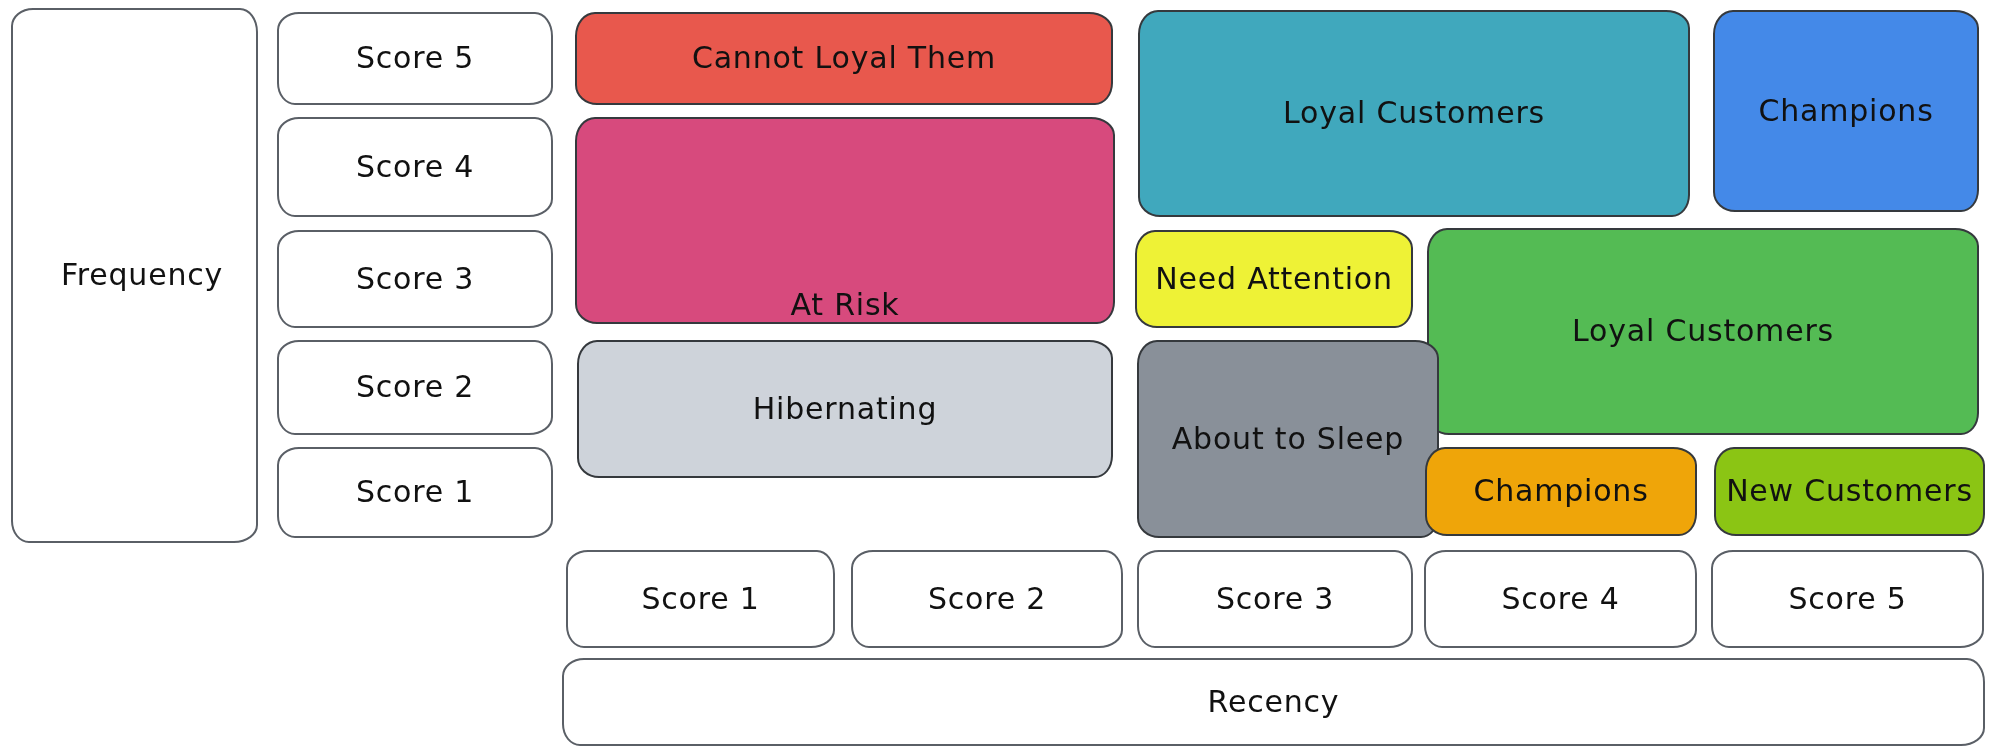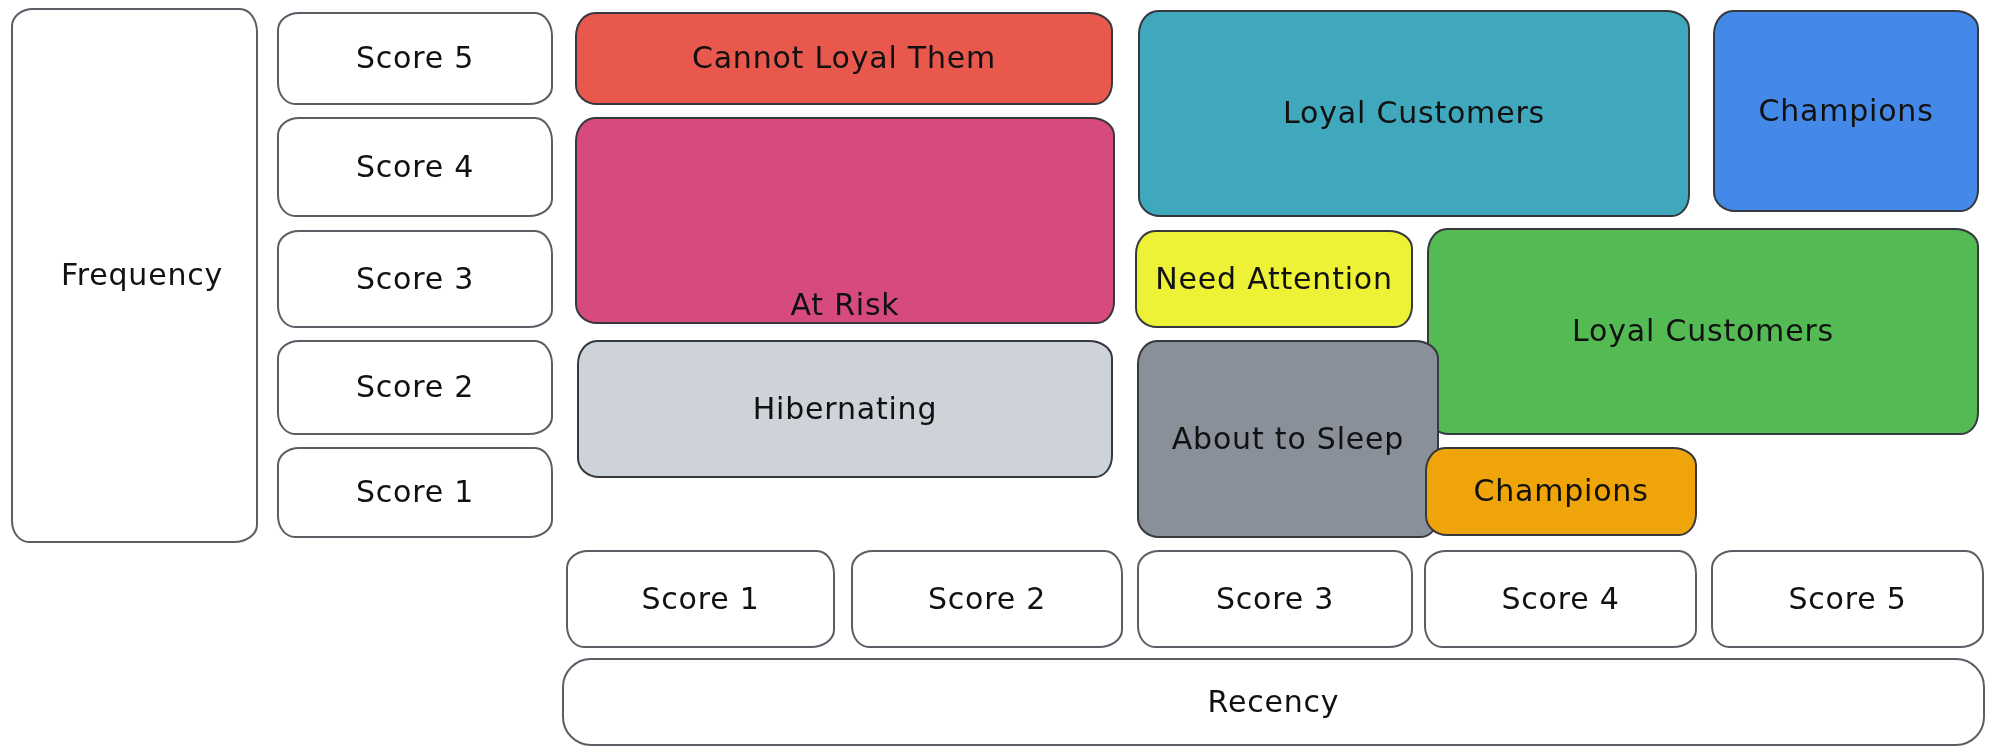--- a/index.html
+++ b/index.html
@@ -54,21 +54,21 @@
   .seg-promising  {left:1425px;top:447px; width:272px; height:89px;}
   .seg-new        {left:1714px;top:447px; width:271px; height:89px;}
 
   
   .rs{top:550px;height:98px;}
   .rs1{left:566px; width:269px;}
   .rs2{left:851px; width:272px;}
   .rs3{left:1137px;width:276px;}
   .rs4{left:1424px;width:273px;}
   .rs5{left:1711px;width:273px;}
-  .recency-bar{left:562px;top:658px;width:1423px;height:88px;border-radius:29px;}
+  .recency-bar{left:562px;top:658px;width:1423px;height:88px;}
 </style>
 </head>
 <body>
 
 <div class="canvas">
 
   <div class="box white freq-label">
     <span>Frequency</span>
   </div>
   <div class="box white fs fs5">
@@ -107,20 +107,23 @@
   </div>
   <div class="box seg seg-loyal-mid" style="background: rgb(84, 187, 84);">
     <span>Loyal Customers</span>
   </div>
   <div class="box seg seg-sleep" style="background: rgb(137, 144, 153);">
     <span>About to Sleep</span>
   </div>
   <div class="box seg seg-promising" style="background: rgb(239, 165, 9);">
     <span>Champions</span>
   </div>
+  <div class="box seg seg-new" style="background: rgb(139, 197, 20);">
+    <span>New Customers</span>
+  </div>
 
   <div class="box white rs rs1">
     <span>Score 1</span>
   </div>
   <div class="box white rs rs2">
     <span>Score 2</span>
   </div>
   <div class="box white rs rs3">
     <span>Score 3</span>
   </div>

